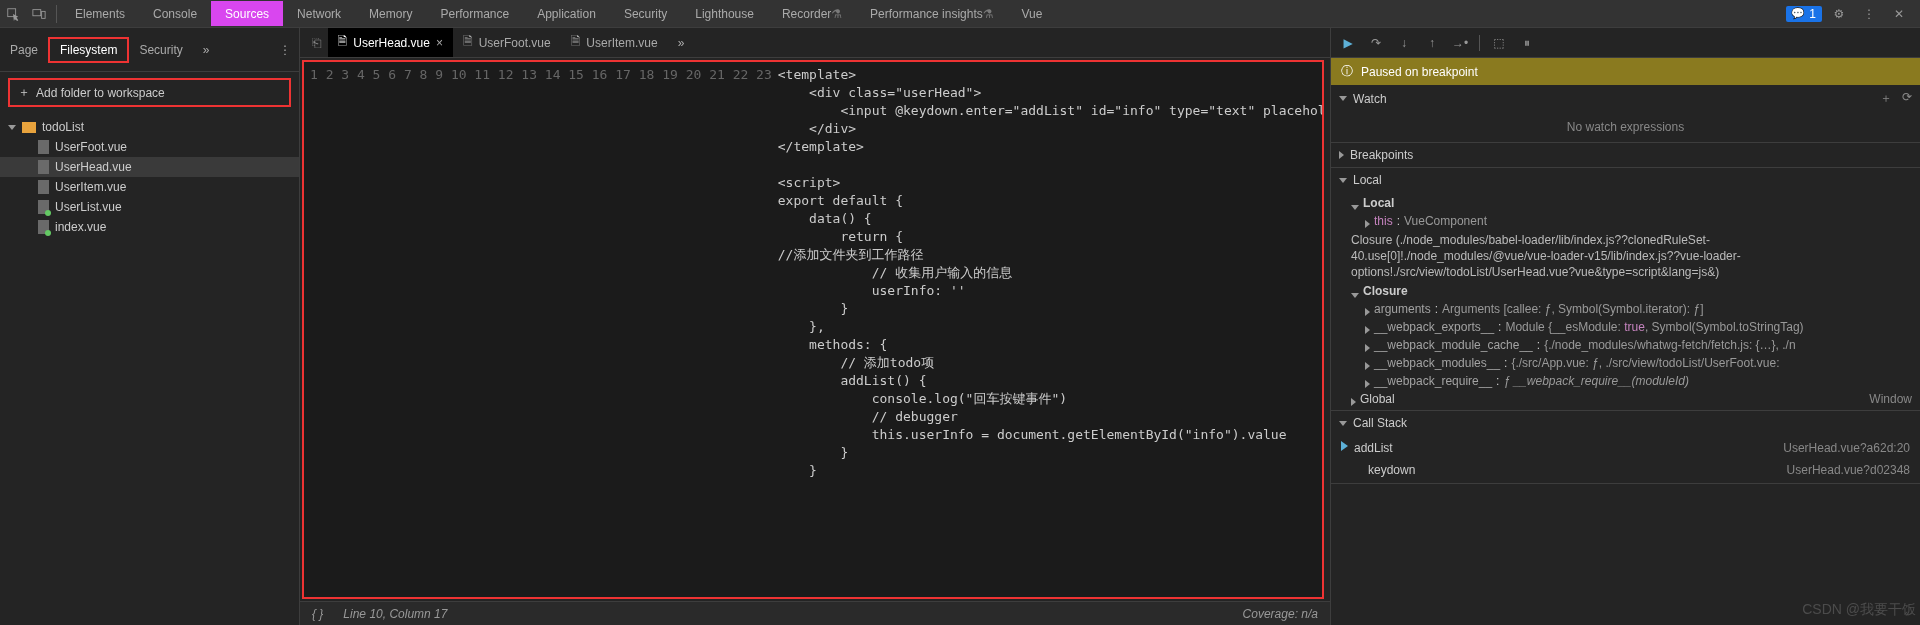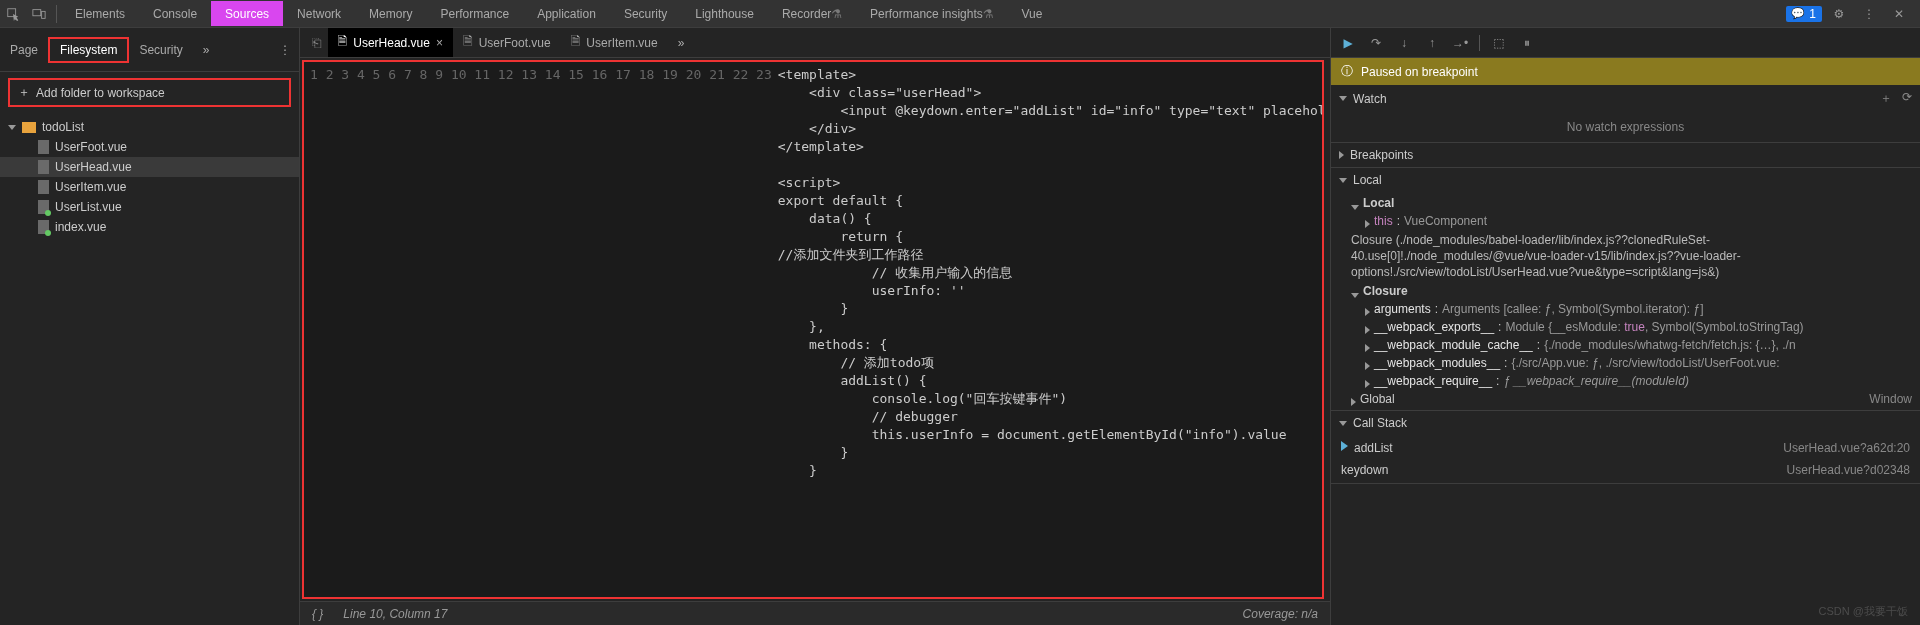--- a/index.html
+++ b/index.html
@@ -43,28 +43,28 @@
 .dbg-bar .ico{color:#999;cursor:pointer;width:18px;text-align:center}
 .paused{background:#8a7a1f;color:#fff;padding:5px 10px;display:flex;align-items:center;gap:8px}
 .sec{border-bottom:1px solid #3d3d3d}
 .sec-h{display:flex;align-items:center;padding:5px 8px;gap:6px;cursor:pointer;color:#ccc}
 .sec-h .acts{margin-left:auto;display:flex;gap:10px;color:#888}
 .sec-body{padding:2px 0;font-family:Consolas,monospace;font-size:12px}
 .no-watch{text-align:center;color:#888;padding:6px}
 .scope-row{padding:2px 8px 2px 20px;display:flex;gap:4px;align-items:flex-end}
 .scope-row.sub{padding-left:34px}
 .prop{color:#c583be}
-.lnk{color:#e5e5e5}
+.lnk{color:#a3a3a3}
 .val{color:#999}
 .tf{color:#c583be}
 .desc{color:#bbb;padding:2px 20px;line-height:16px}
 .cs-row{display:flex;padding:4px 10px;align-items:flex-start}
 .cs-row .loc{margin-left:auto;color:#888}
 .cs-row.cur::before{content:"";width:0;height:0;border-top:5px solid transparent;border-bottom:5px solid transparent;border-left:7px solid #5db0d7;margin-right:6px}
-.watermark{position:absolute;right:12px;bottom:6px;color:#666;font-size:11px;opacity:.6}
+.watermark{position:absolute;right:4px;bottom:6px;color:#666;font-size:14px;opacity:.6}
 svg{width:14px;height:14px}
 </style>
 </head>
 <body>
 
 <div class="topbar">
   <div class="ico">
       <svg viewBox="0 0 16 16">
         <rect x="2" y="2" width="9" height="9" fill="none" stroke="#999"></rect>
         <path d="M8 8l6 3-2 1 2 3-1 1-3-2-1 2z" fill="#999"></path>
@@ -292,20 +292,20 @@
       <div class="sec-h">
           <span class="caret"></span>
           <span>Call Stack</span>
         </div>
       <div class="sec-body">
         <div class="cs-row cur">
             <span>addList</span>
             <span class="loc">UserHead.vue?a62d:20</span>
           </div>
         <div class="cs-row">
-            <span style="margin-left:0">keydown</span>
+            <span style="margin-left:27px">keydown</span>
             <span class="loc">UserHead.vue?d02348</span>
           </div>
       </div>
     </div>
     <div class="watermark">CSDN @我要干饭</div>
   </div>
 </div>
 
 </body></html>

